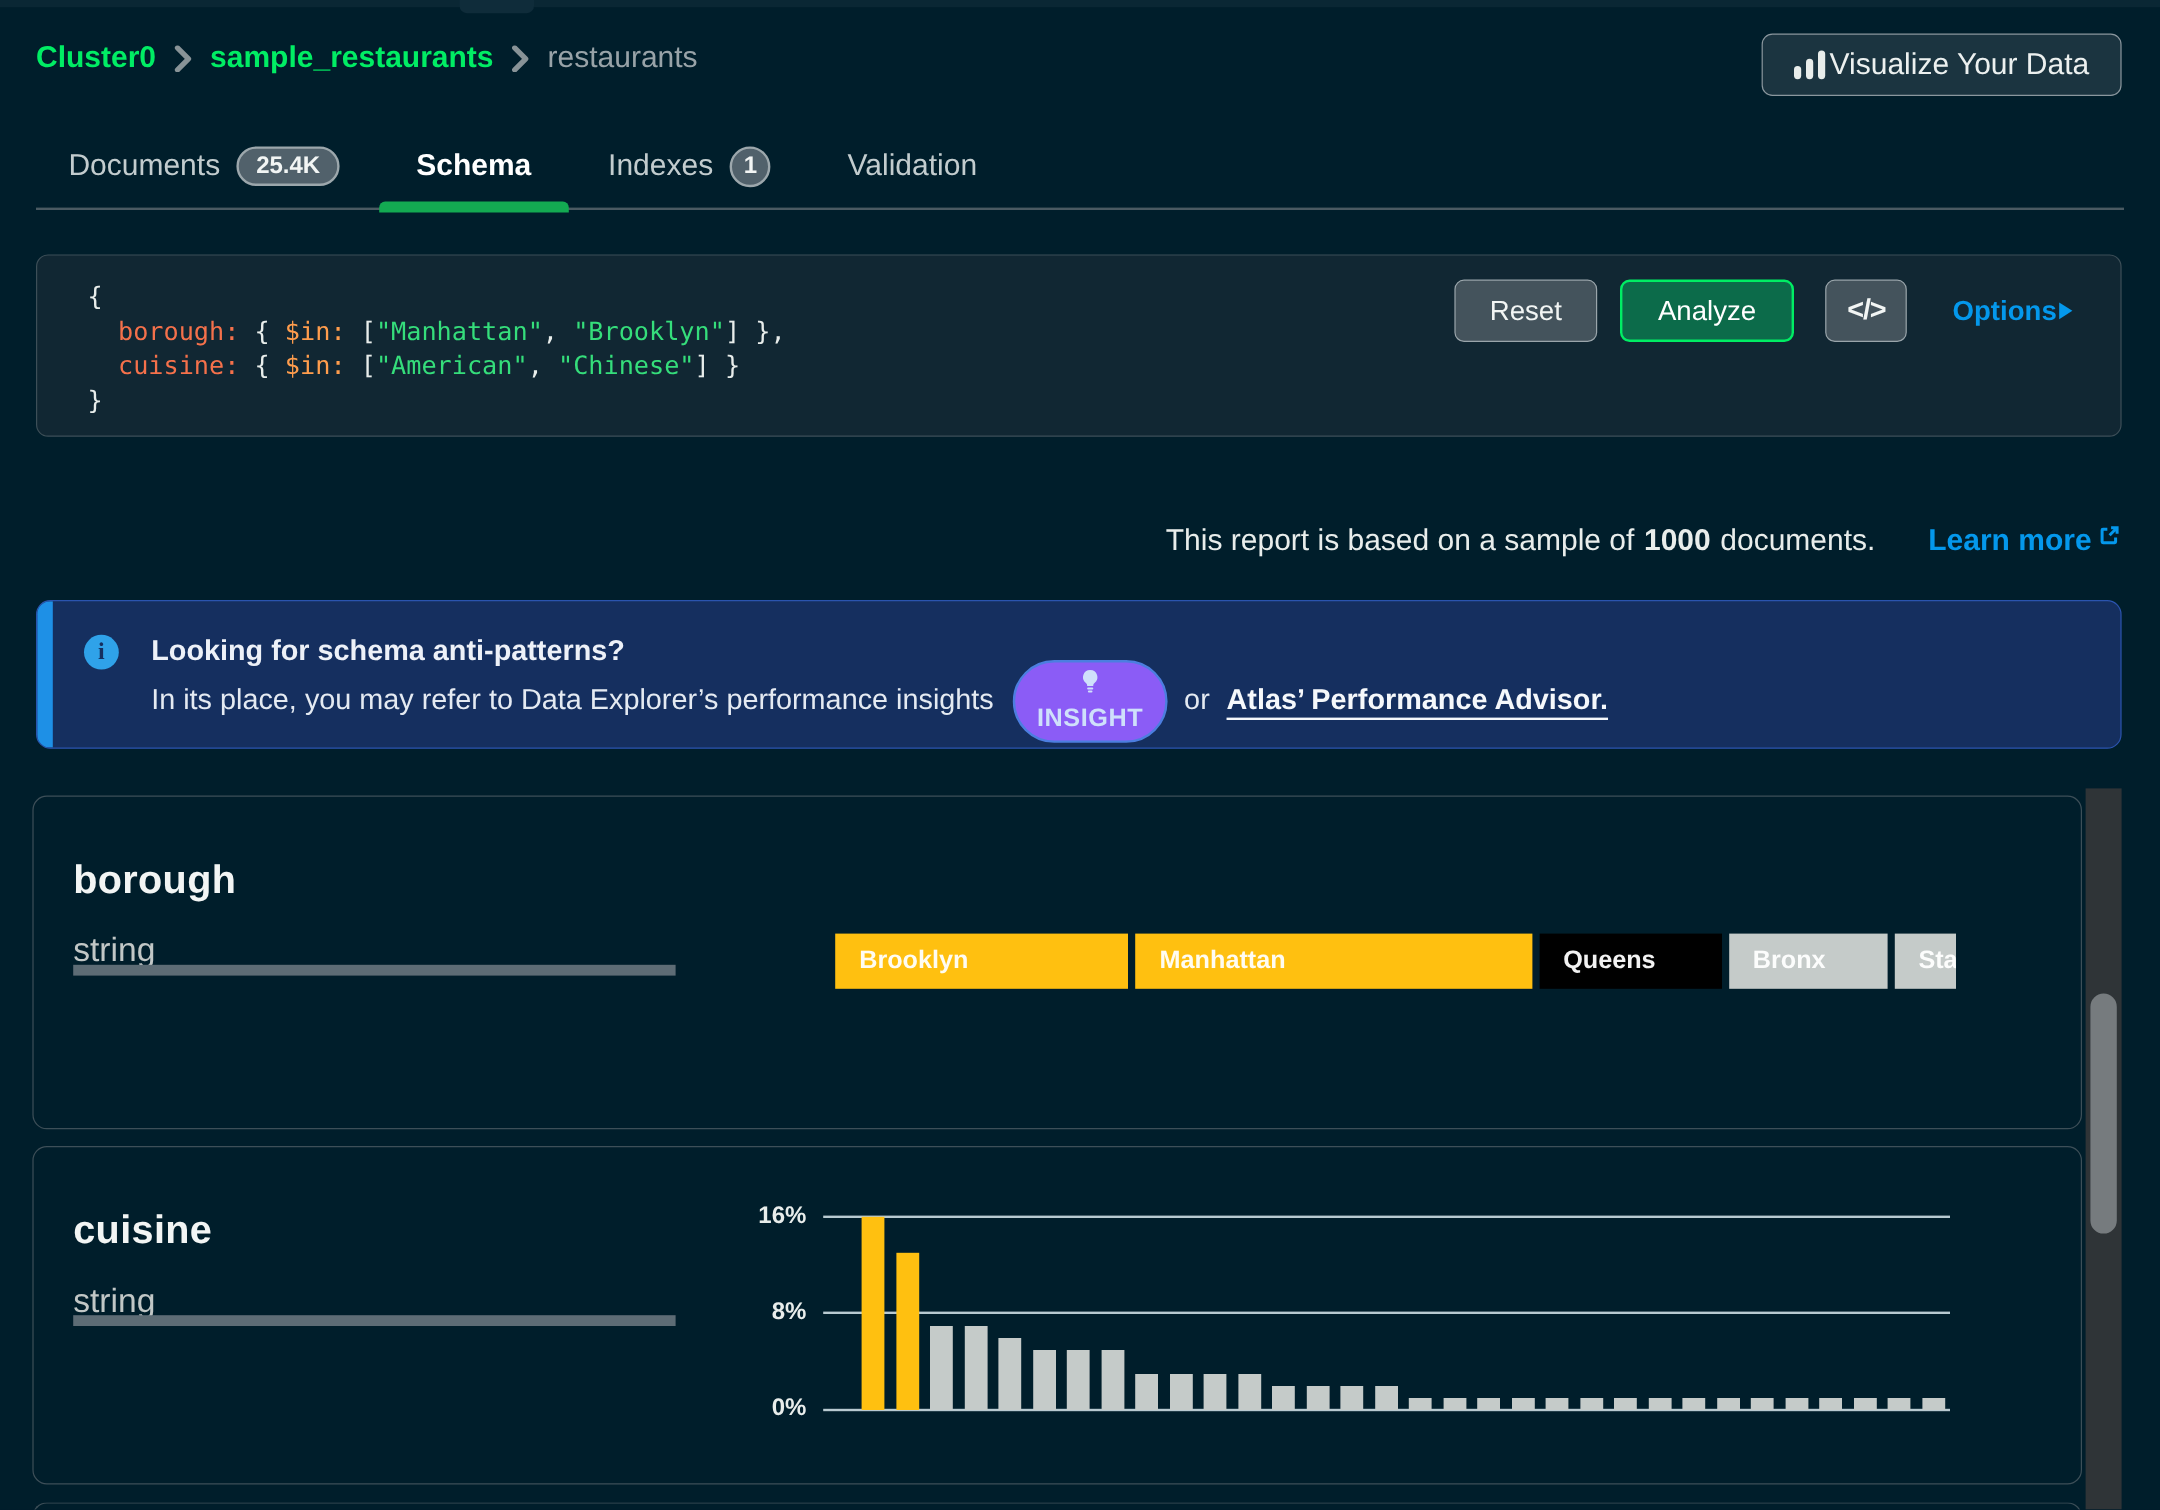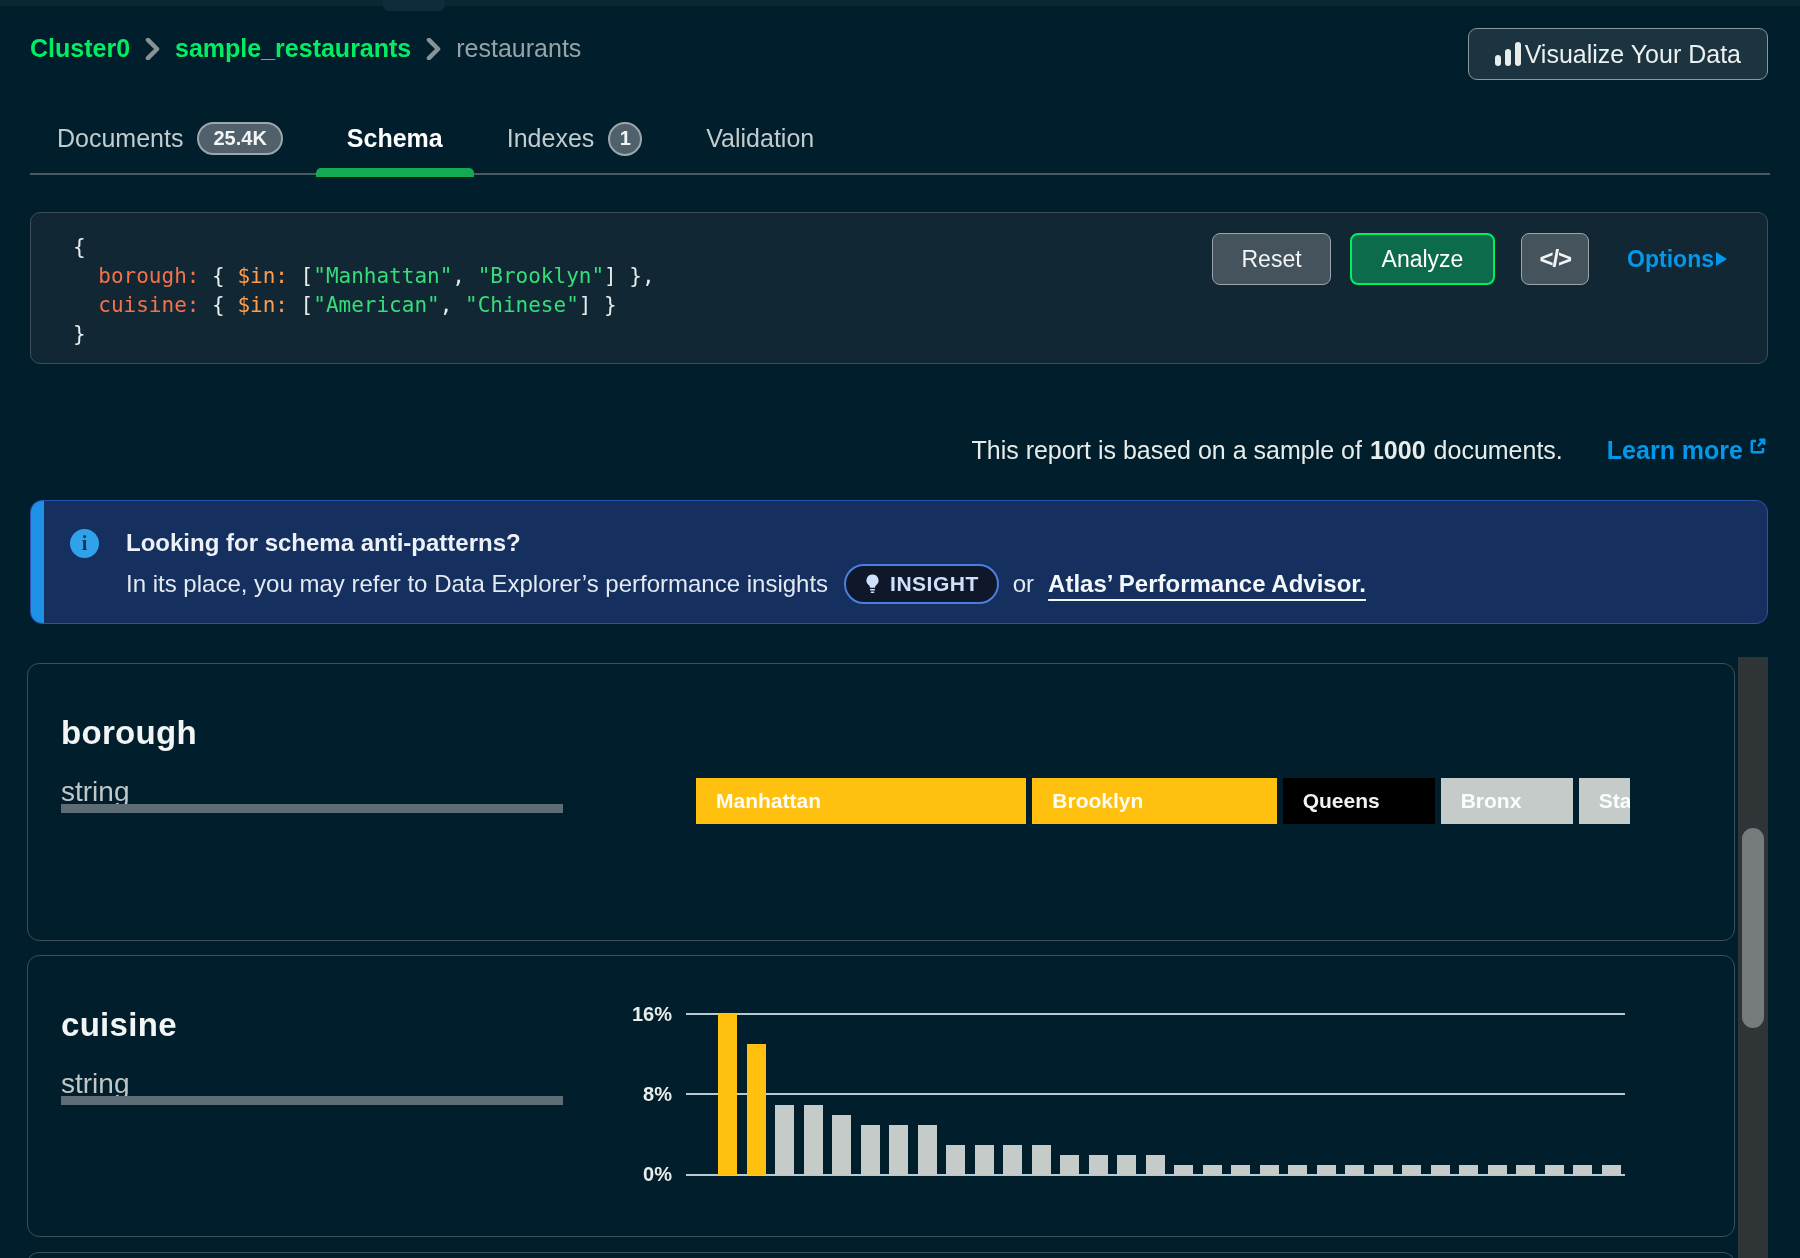--- a/index.html
+++ b/index.html
@@ -54,21 +54,21 @@
 
   
   .banner { position:absolute; left:30px; top:500px; width:1738px; height:124px; background:#152F5F; border:1px solid #2B54AE; border-radius:12px; overflow:hidden; }
   .banner-stripe { position:absolute; left:0; top:0; bottom:0; width:13px; background:#1E90E6; }
   .info-icon { position:absolute; left:39px; top:28px; width:29px; height:29px; border-radius:50%; background:#2FA2E9; color:#152F5F;
     display:flex; align-items:center; justify-content:center; font-size:20px; font-weight:700; font-family:"Liberation Serif", serif; }
   .banner-title { position:absolute; left:95px; top:28px; font-size:24px; font-weight:600; color:#EDF1F8; }
   .banner-body { position:absolute; left:95px; top:62px; height:42px; font-size:24px; color:#E4EAF2; display:flex; align-items:center; }
   .banner-body .mid { margin:0 14px 0 14px; }
   .insight-pill { display:inline-flex; align-items:center; gap:9px; padding:6px 18px; border:2px solid #4C7EE0; border-radius:999px;
-    background:#0f172a; color:#CFE0FB; font-weight:700; font-size:21px; letter-spacing:0.5px; cursor:pointer; }
+    background:#8b5cf6; color:#CFE0FB; font-weight:700; font-size:21px; letter-spacing:0.5px; cursor:pointer;flex-direction:column; }
   .advisor-link { font-weight:700; color:#F5F8FB; text-decoration:underline; text-underline-offset:7px; cursor:pointer; }
 
   
   .field-card { position:absolute; left:27px; width:1708px; border:1px solid #3D4F58; border-radius:12px; }
   #card-borough { top:663px; height:278px; }
   #card-cuisine { top:955px; height:282px; }
   .field-title { position:absolute; left:33px; top:50px; font-size:33px; font-weight:700; letter-spacing:0.3px; color:#F2F5F4; }
   .field-type { position:absolute; left:33px; top:112px; font-size:28px; color:#C1C7C6; }
   .type-bar { position:absolute; left:33px; top:140px; width:502px; height:9px; background:#5D6C75; }
 
@@ -188,25 +188,25 @@
     <span class="mid">or</span>
     <span class="advisor-link">Atlas’ Performance Advisor.</span>
   </div>
 </aside>
 
 <section class="field-card" id="card-borough">
   <h2 class="field-title">borough</h2>
   <div class="field-type">string</div>
   <div class="type-bar"></div>
   <div class="segments">
+      <div class="seg" style="width: 244.35px; background: rgb(255, 192, 16);">
+        <span>Brooklyn</span>
+      </div>
       <div class="seg" style="width: 330.325px; background: rgb(255, 192, 16);">
         <span>Manhattan</span>
-      </div>
-      <div class="seg" style="width: 244.35px; background: rgb(255, 192, 16);">
-        <span>Brooklyn</span>
       </div>
       <div class="seg" style="width: 152px; background: #000000;">
         <span>Queens</span>
       </div>
       <div class="seg" style="width: 132px; background: rgb(197, 203, 201);">
         <span>Bronx</span>
       </div>
       <div class="seg" style="width: 51.585px; background: rgb(197, 203, 201);">
         <span>Staten Island</span>
       </div>

